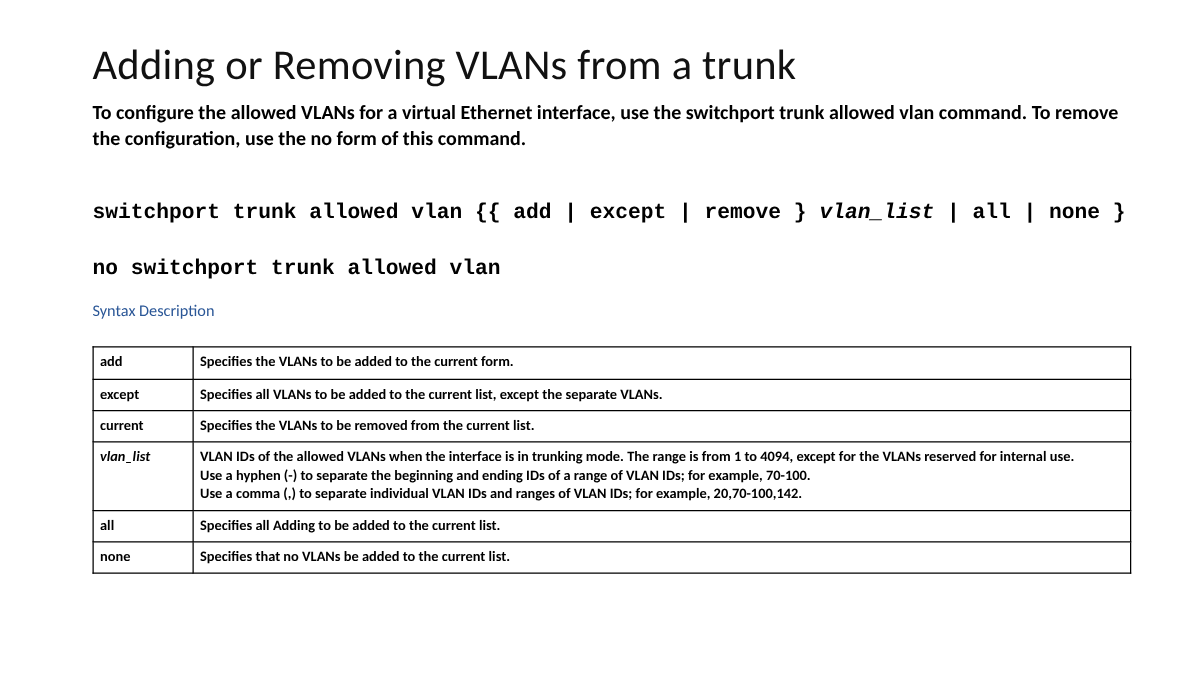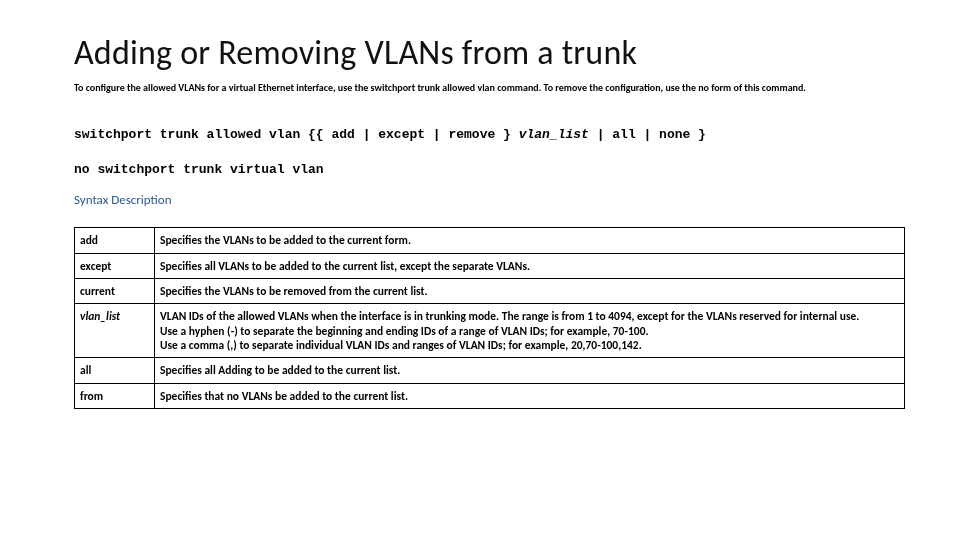--- a/index.html
+++ b/index.html
@@ -20,29 +20,29 @@
     margin: 0 0 8px 0;
     color: #111;
   }
   .cmd-heading {
     font-size: 14px;
     color: #2b5797;
     text-decoration: underline;
     margin: 0 0 1px 0;
   }
   .intro {
-    font-size: 10px;
+    font-size: 16px;
     font-weight: 700;
     margin: 0 0 14px 0;
     line-height: 1.3;
     color: #000;
   }
   .syntax {
     font-family: "Courier New", Courier, monospace;
-    font-size: 13px;
+    font-size: 17px;
     font-weight: 700;
     margin: 0 0 14px 0;
     white-space: pre-line;
     line-height: 1.35;
   }
   .section-label {
     font-size: 13px;
     color: #2b5797;
     margin: 0 0 20px 0;
   }
@@ -70,21 +70,21 @@
 
 <div class="slide">
 
   <h1 class="title">Adding or Removing VLANs from a trunk</h1>
 
 
   <p class="intro">To configure the allowed VLANs for a virtual Ethernet interface, use the switchport trunk allowed vlan command. To remove the configuration, use the no form of this command.</p>
 
   <div class="syntax">
     <span>switchport trunk allowed vlan {{ add | except | remove } <span class="mono-i">vlan_list</span> | all | none }</span><br>
-    <span>no switchport trunk virtual vlan</span>
+    <span>no switchport trunk allowed vlan</span>
   </div>
 
   <div class="section-label">Syntax Description</div>
 
   <table class="syntax-table">
     <tbody id="tbody">
         <tr>
           <td class="key ">add</td>
           <td>Specifies the VLANs to be added to the current form.</td>
         </tr>
@@ -98,19 +98,19 @@
         </tr>
         <tr>
           <td class="key italic">vlan_list</td>
           <td>VLAN IDs of the allowed VLANs when the interface is in trunking mode. The range is from 1 to 4094, except for the VLANs reserved for internal use.<br>Use a hyphen (-) to separate the beginning and ending IDs of a range of VLAN IDs; for example, 70-100.<br>Use a comma (,) to separate individual VLAN IDs and ranges of VLAN IDs; for example, 20,70-100,142.</td>
         </tr>
         <tr>
           <td class="key ">all</td>
           <td>Specifies all Adding to be added to the current list.</td>
         </tr>
         <tr>
-          <td class="key ">from</td>
+          <td class="key ">none</td>
           <td>Specifies that no VLANs be added to the current list.</td>
         </tr>
       </tbody>
   </table>
 
 </div>
 
 </body></html>

